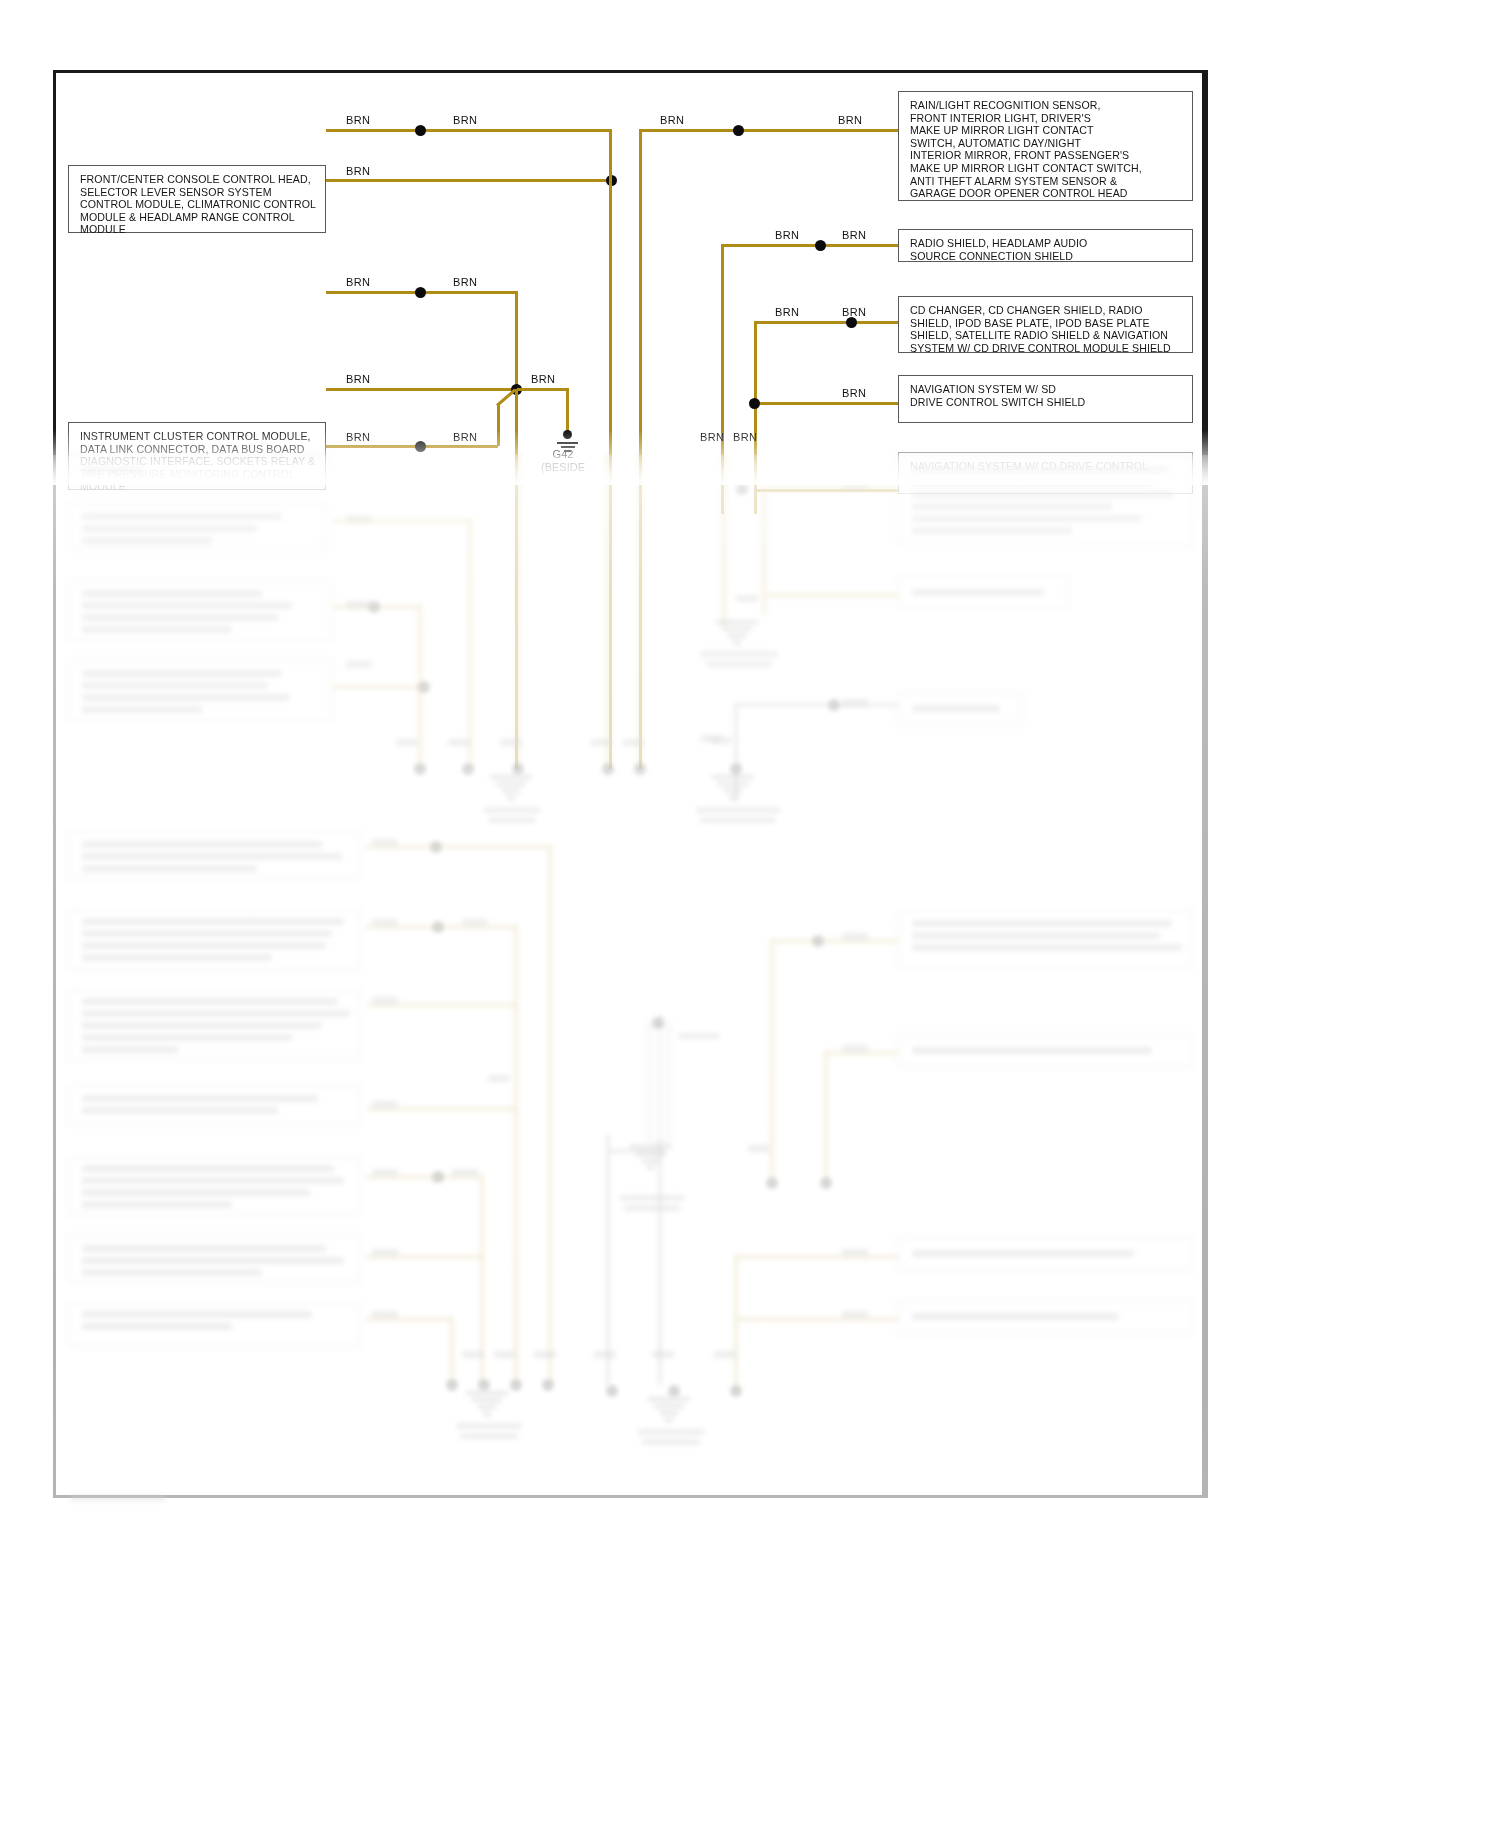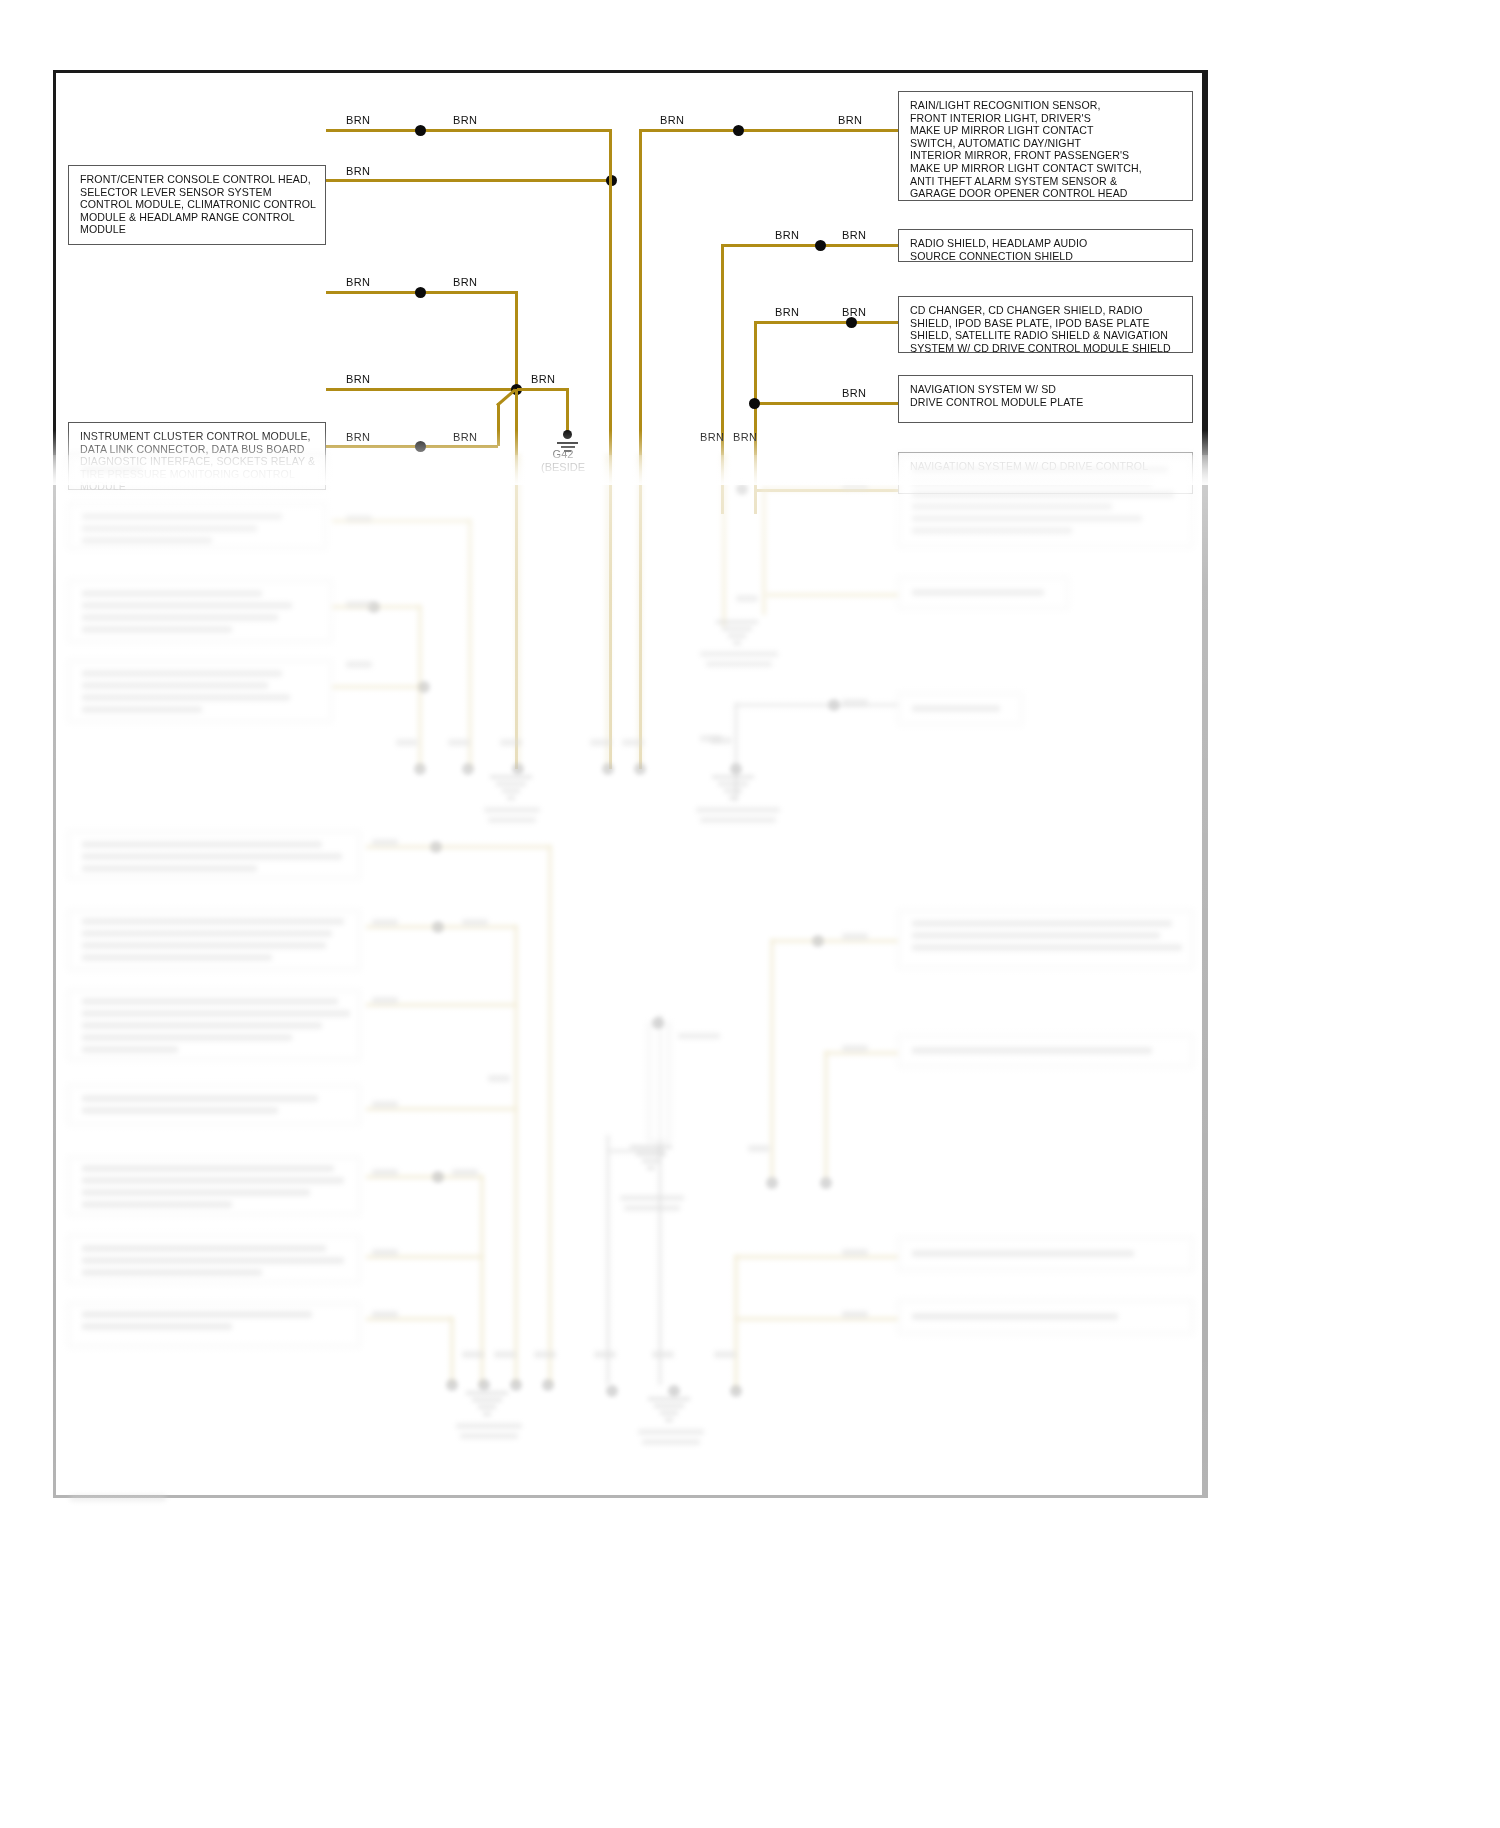--- a/index.html
+++ b/index.html
@@ -145,21 +145,21 @@
 </style>
 </head>
 <body>
 
 <div id="page">
 
   <div class="frame-outer"></div>
   <div class="frame-inner-right"></div>
 
 
-  <div class="cbox" style="left:68px; top:165px; width:258px; height:80px;">FRONT/CENTER CONSOLE CONTROL HEAD,
+  <div class="cbox" style="left:68px; top:165px; width:258px; height:68px;">FRONT/CENTER CONSOLE CONTROL HEAD,
 SELECTOR LEVER SENSOR SYSTEM
 CONTROL MODULE, CLIMATRONIC CONTROL
 MODULE &amp; HEADLAMP RANGE CONTROL
 MODULE</div>
 
 
 
   <div class="cbox" style="left:68px; top:422px; width:258px; height:68px;">INSTRUMENT CLUSTER CONTROL MODULE,
 DATA LINK CONNECTOR, DATA BUS BOARD
 DIAGNOSTIC INTERFACE, SOCKETS RELAY &amp;
@@ -177,21 +177,21 @@
 
   <div class="cbox" style="left:898px; top:229px; width:295px; height:33px;">RADIO SHIELD, HEADLAMP AUDIO
 SOURCE CONNECTION SHIELD</div>
 
   <div class="cbox" style="left:898px; top:296px; width:295px; height:57px;">CD CHANGER, CD CHANGER SHIELD, RADIO
 SHIELD, IPOD BASE PLATE, IPOD BASE PLATE
 SHIELD, SATELLITE RADIO SHIELD &amp; NAVIGATION
 SYSTEM W/ CD DRIVE CONTROL MODULE SHIELD</div>
 
   <div class="cbox" style="left:898px; top:375px; width:295px; height:48px;">NAVIGATION SYSTEM W/ SD
-DRIVE CONTROL MODULE PLATE</div>
+DRIVE CONTROL SWITCH SHIELD</div>
 
   <div class="cbox" style="left:898px; top:452px; width:295px; height:42px;">NAVIGATION SYSTEM W/ CD DRIVE CONTROL</div>
 
   <div class="wire-h" style="left:326px; top:129px; width:285px;"></div>
   <div class="dot" style="left:415px; top:125px;"></div>
 
   <div class="wire-h" style="left:326px; top:179px; width:285px;"></div>
   <div class="dot" style="left:606px; top:175px;"></div>
 
   <div class="wire-v" style="left:609px; top:129px; height:640px;"></div>

